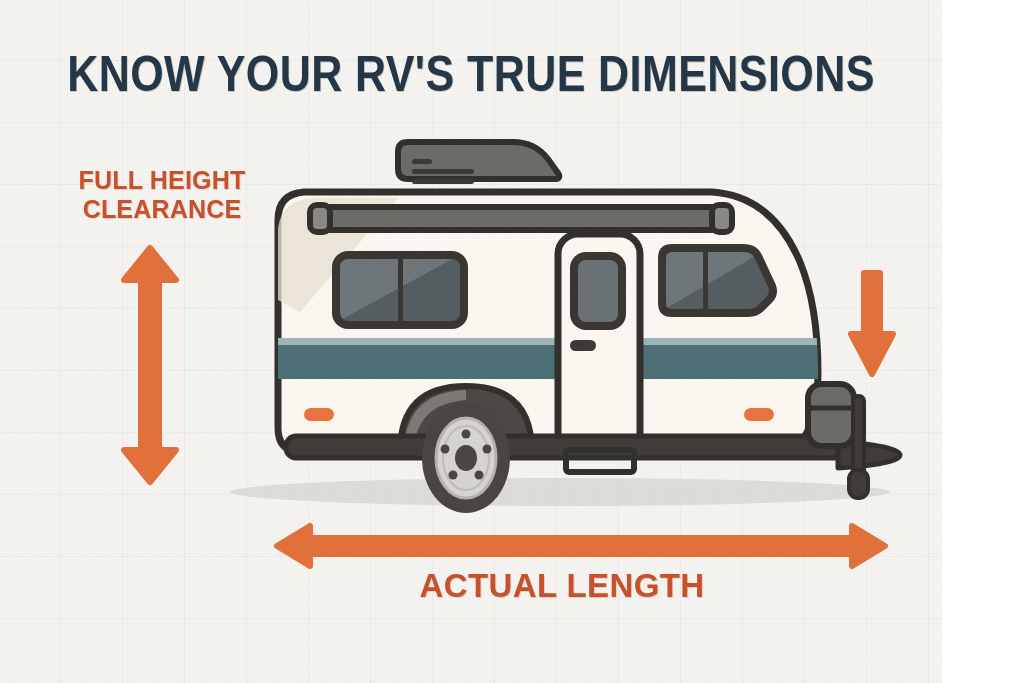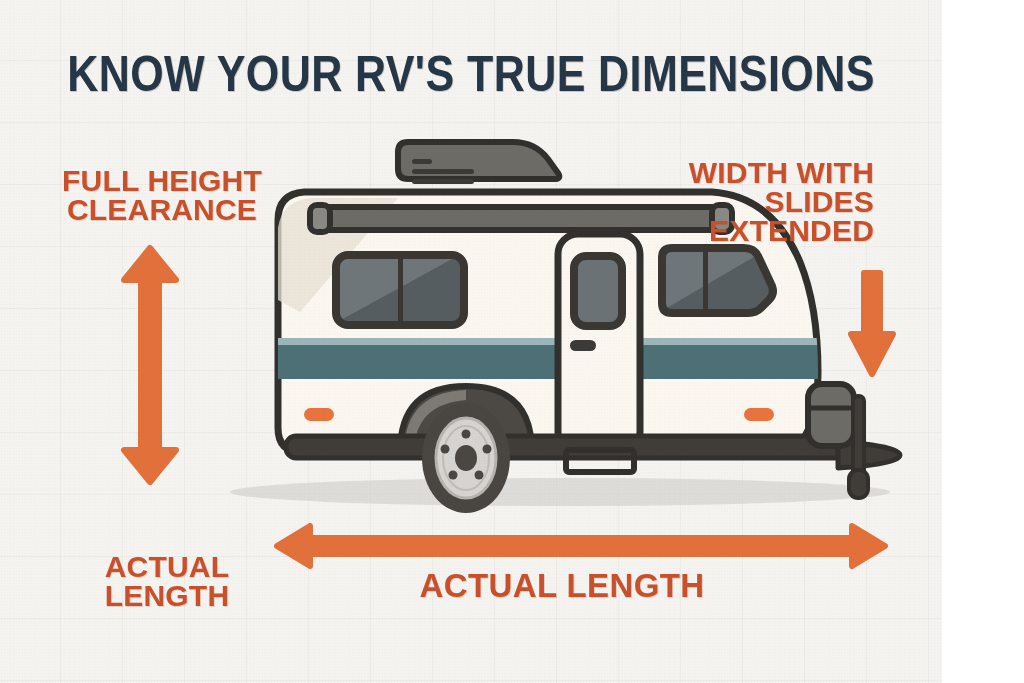--- a/index.html
+++ b/index.html
@@ -47,21 +47,21 @@
     transform: scaleX(0.86);
     transform-origin: center center;
     white-space: nowrap;
     text-shadow: 1px 1px 0 rgba(37,55,70,0.22);
   }
 
   .olabel {
     position: absolute;
     color: #c8502a;
     font-weight: 700;
-    font-size: 30px;
+    font-size: 25px;
     line-height: 29px;
     letter-spacing: 0.2px;
     text-shadow: 1px 1px 0 rgba(160,70,35,0.20);
     white-space: pre-line;
   }
   #lbl-height {
     left: 52px;
     top: 166px;
     width: 220px;
     text-align: center;
@@ -213,23 +213,18 @@
 
   <svg id="arrow-down" class="arrowsvg" width="48" height="110" viewBox="0 0 48 110">
     <path d="M24 106 L3 66 L16 66 L16 5 L32 5 L32 66 L45 66 Z" fill="#e2703a" stroke="#e2703a" stroke-width="6" stroke-linejoin="round"></path>
   </svg>
 
   <div id="title">KNOW YOUR RV'S TRUE DIMENSIONS</div>
 
   <div id="lbl-height" class="olabel">FULL HEIGHT
 CLEARANCE</div>
 
-  <div id="lbl-width" class="olabel">WIDTH WITH
-SLIDES
-EXTENDED</div>
-
-  <div id="lbl-len-left" class="olabel">ACTUAL
-LENGTH</div>
+
 
   <div id="lbl-len-main" class="olabel">ACTUAL LENGTH</div>
 
   <div id="grain"></div>
 </div>
 
 </body></html>

